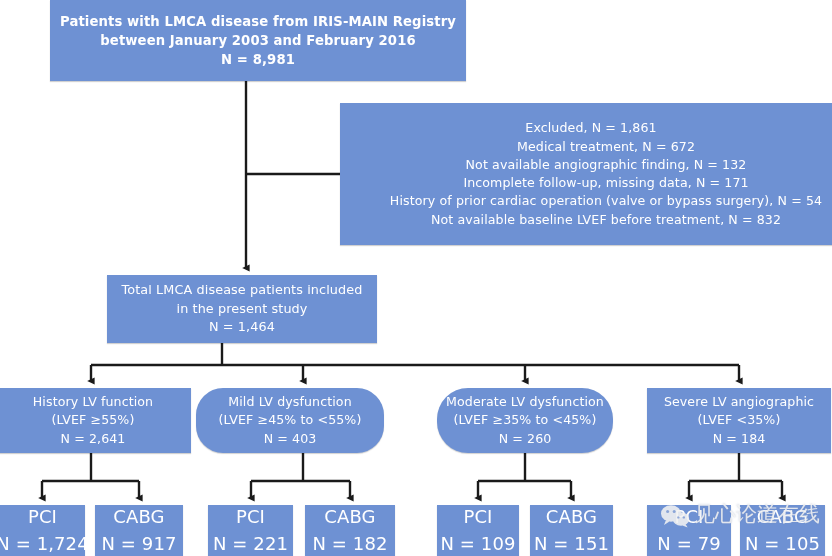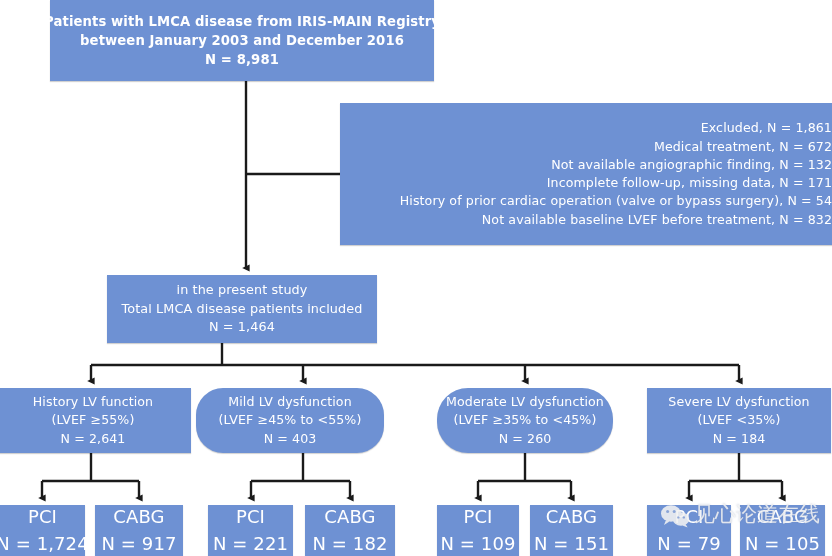--- a/index.html
+++ b/index.html
@@ -33,28 +33,28 @@
     justify-content: center;
     text-align: center;
     line-height: 1.45;
     letter-spacing: 0.1px;
     box-shadow: 0 1px 1px rgba(0,0,0,0.18);
   }
   .box .ln { display: block; white-space: nowrap; }
 
   
   #box-header {
-    left: 50px; top: 0px; width: 384px; height: 81px;
+    left: 50px; top: 0px; width: 416px; height: 81px;
     font-size: 13.2px; font-weight: bold;
   }
 
   
   #box-excluded {
     left: 340px; top: 103px; width: 492px; height: 142px;
-    align-items: flex-end;
+    align-items: center;
     justify-content: center;
     text-align: left;
     font-size: 12.6px;
     padding: 8px 0 8px 10px;
   }
   #box-excluded .ln { text-align: left; }
   #box-excluded .ln.sub { padding-left: 30px; }
 
   
   #box-total {
@@ -156,56 +156,56 @@
 
       <line x1="739" y1="453" x2="739" y2="481"></line>
       <line x1="689" y1="481" x2="782" y2="481"></line>
       <line x1="689" y1="481" x2="689" y2="498" marker-end="url(#arrow)"></line>
       <line x1="782" y1="481" x2="782" y2="498" marker-end="url(#arrow)"></line>
     </g>
   </svg>
 
   <div class="box" id="box-header">
     <span class="ln">Patients with LMCA disease from IRIS-MAIN Registry</span>
-    <span class="ln">between January 2003 and December 2016</span>
+    <span class="ln">between January 2003 and February 2016</span>
     <span class="ln">N = 8,981</span>
   </div>
 
   <div class="box" id="box-excluded">
     <span class="ln">Excluded, N = 1,861</span>
     <span class="ln sub">Medical treatment, N = 672</span>
     <span class="ln sub">Not available angiographic finding, N = 132</span>
     <span class="ln sub">Incomplete follow-up, missing data, N = 171</span>
     <span class="ln sub">History of prior cardiac operation (valve or bypass surgery), N = 54</span>
     <span class="ln sub">Not available baseline LVEF before treatment, N = 832</span>
   </div>
 
   <div class="box" id="box-total">
+    <span class="ln">Total LMCA disease patients included</span>
     <span class="ln">in the present study</span>
-    <span class="ln">Total LMCA disease patients included</span>
     <span class="ln">N = 1,464</span>
   </div>
 
   <div class="box group-box" id="group-0">
     <span class="ln">History LV function</span>
     <span class="ln">(LVEF ≥55%)</span>
     <span class="ln">N = 2,641</span>
   </div>
   <div class="box group-box" id="group-1">
     <span class="ln">Mild LV dysfunction</span>
     <span class="ln">(LVEF ≥45% to &lt;55%)</span>
     <span class="ln">N = 403</span>
   </div>
   <div class="box group-box" id="group-2">
     <span class="ln">Moderate LV dysfunction</span>
     <span class="ln">(LVEF ≥35% to &lt;45%)</span>
     <span class="ln">N = 260</span>
   </div>
   <div class="box group-box" id="group-3">
-    <span class="ln">Severe LV dysfunction</span>
+    <span class="ln">Severe LV angiographic</span>
     <span class="ln">(LVEF &lt;35%)</span>
     <span class="ln">N = 184</span>
   </div>
 
   <div class="box leaf-box" id="leaf-0">
     <span class="ln">PCI</span>
     <span class="ln">N = 1,724</span>
   </div>
   <div class="box leaf-box" id="leaf-1">
     <span class="ln">CABG</span>

